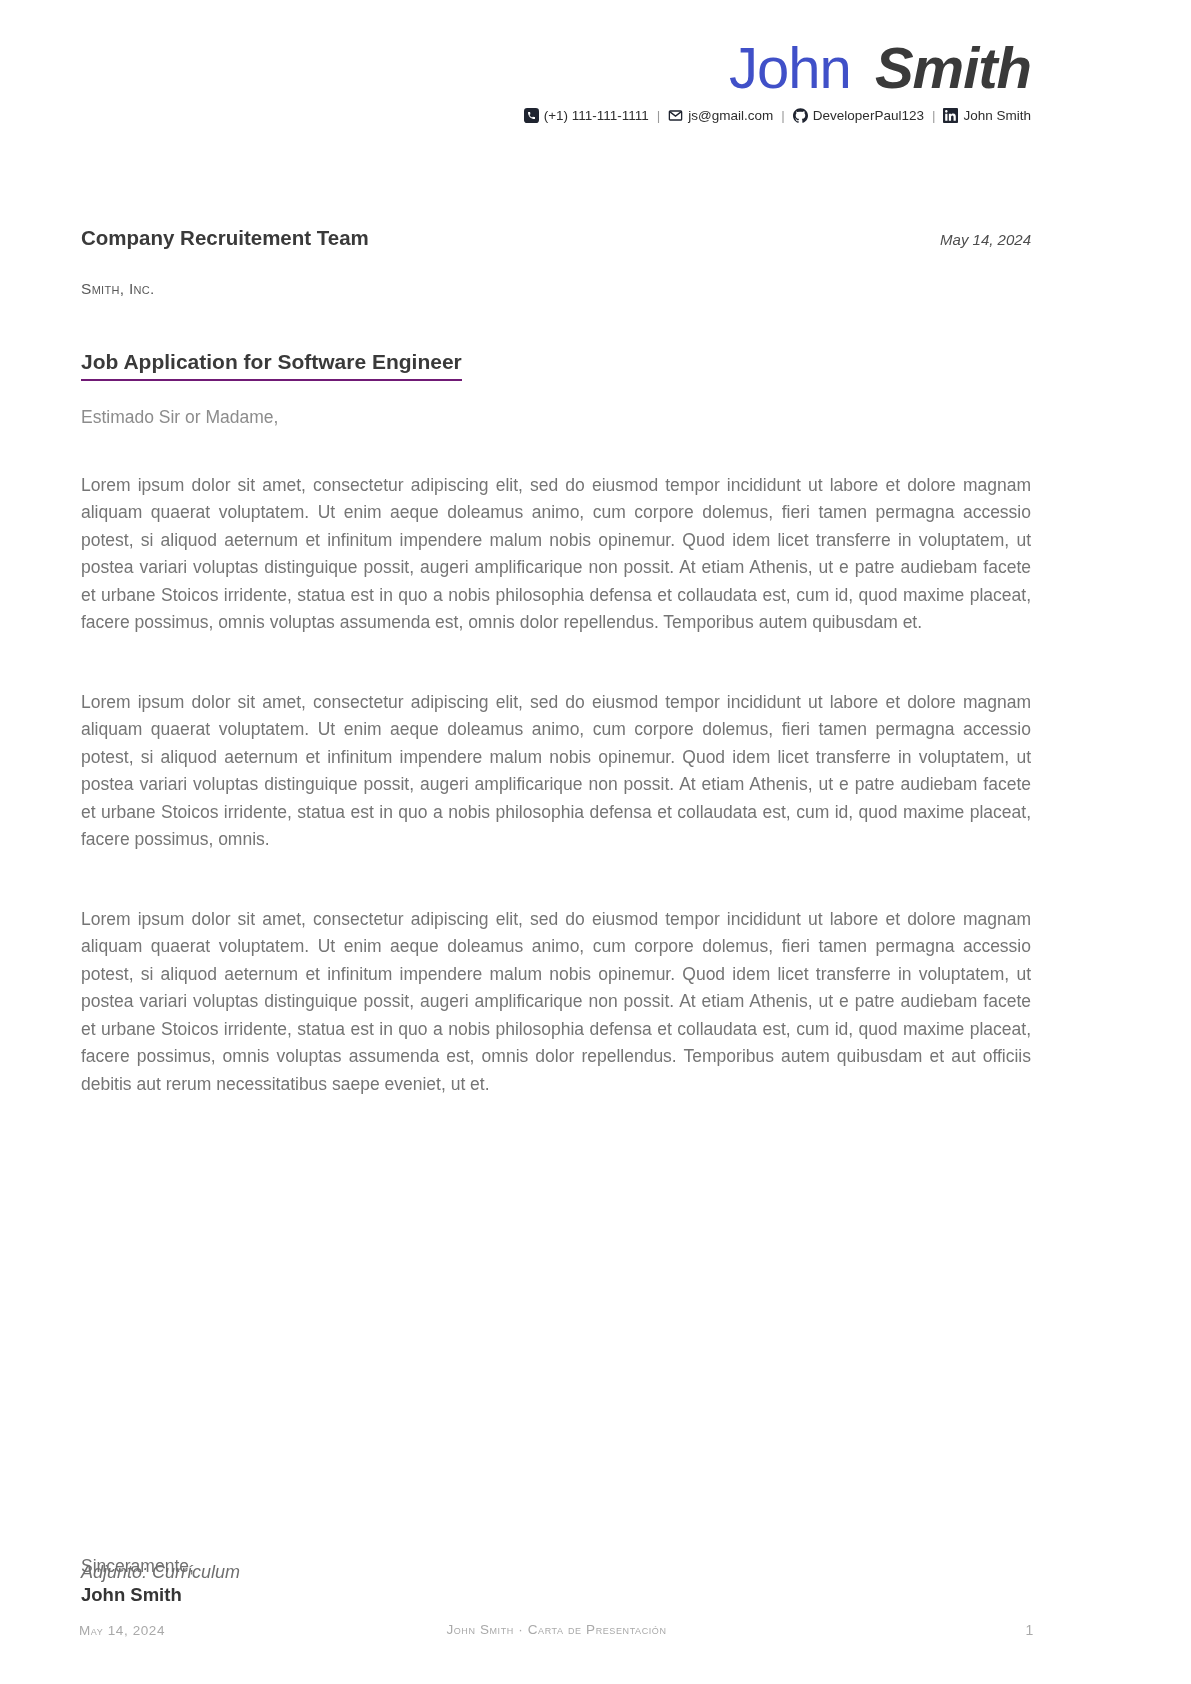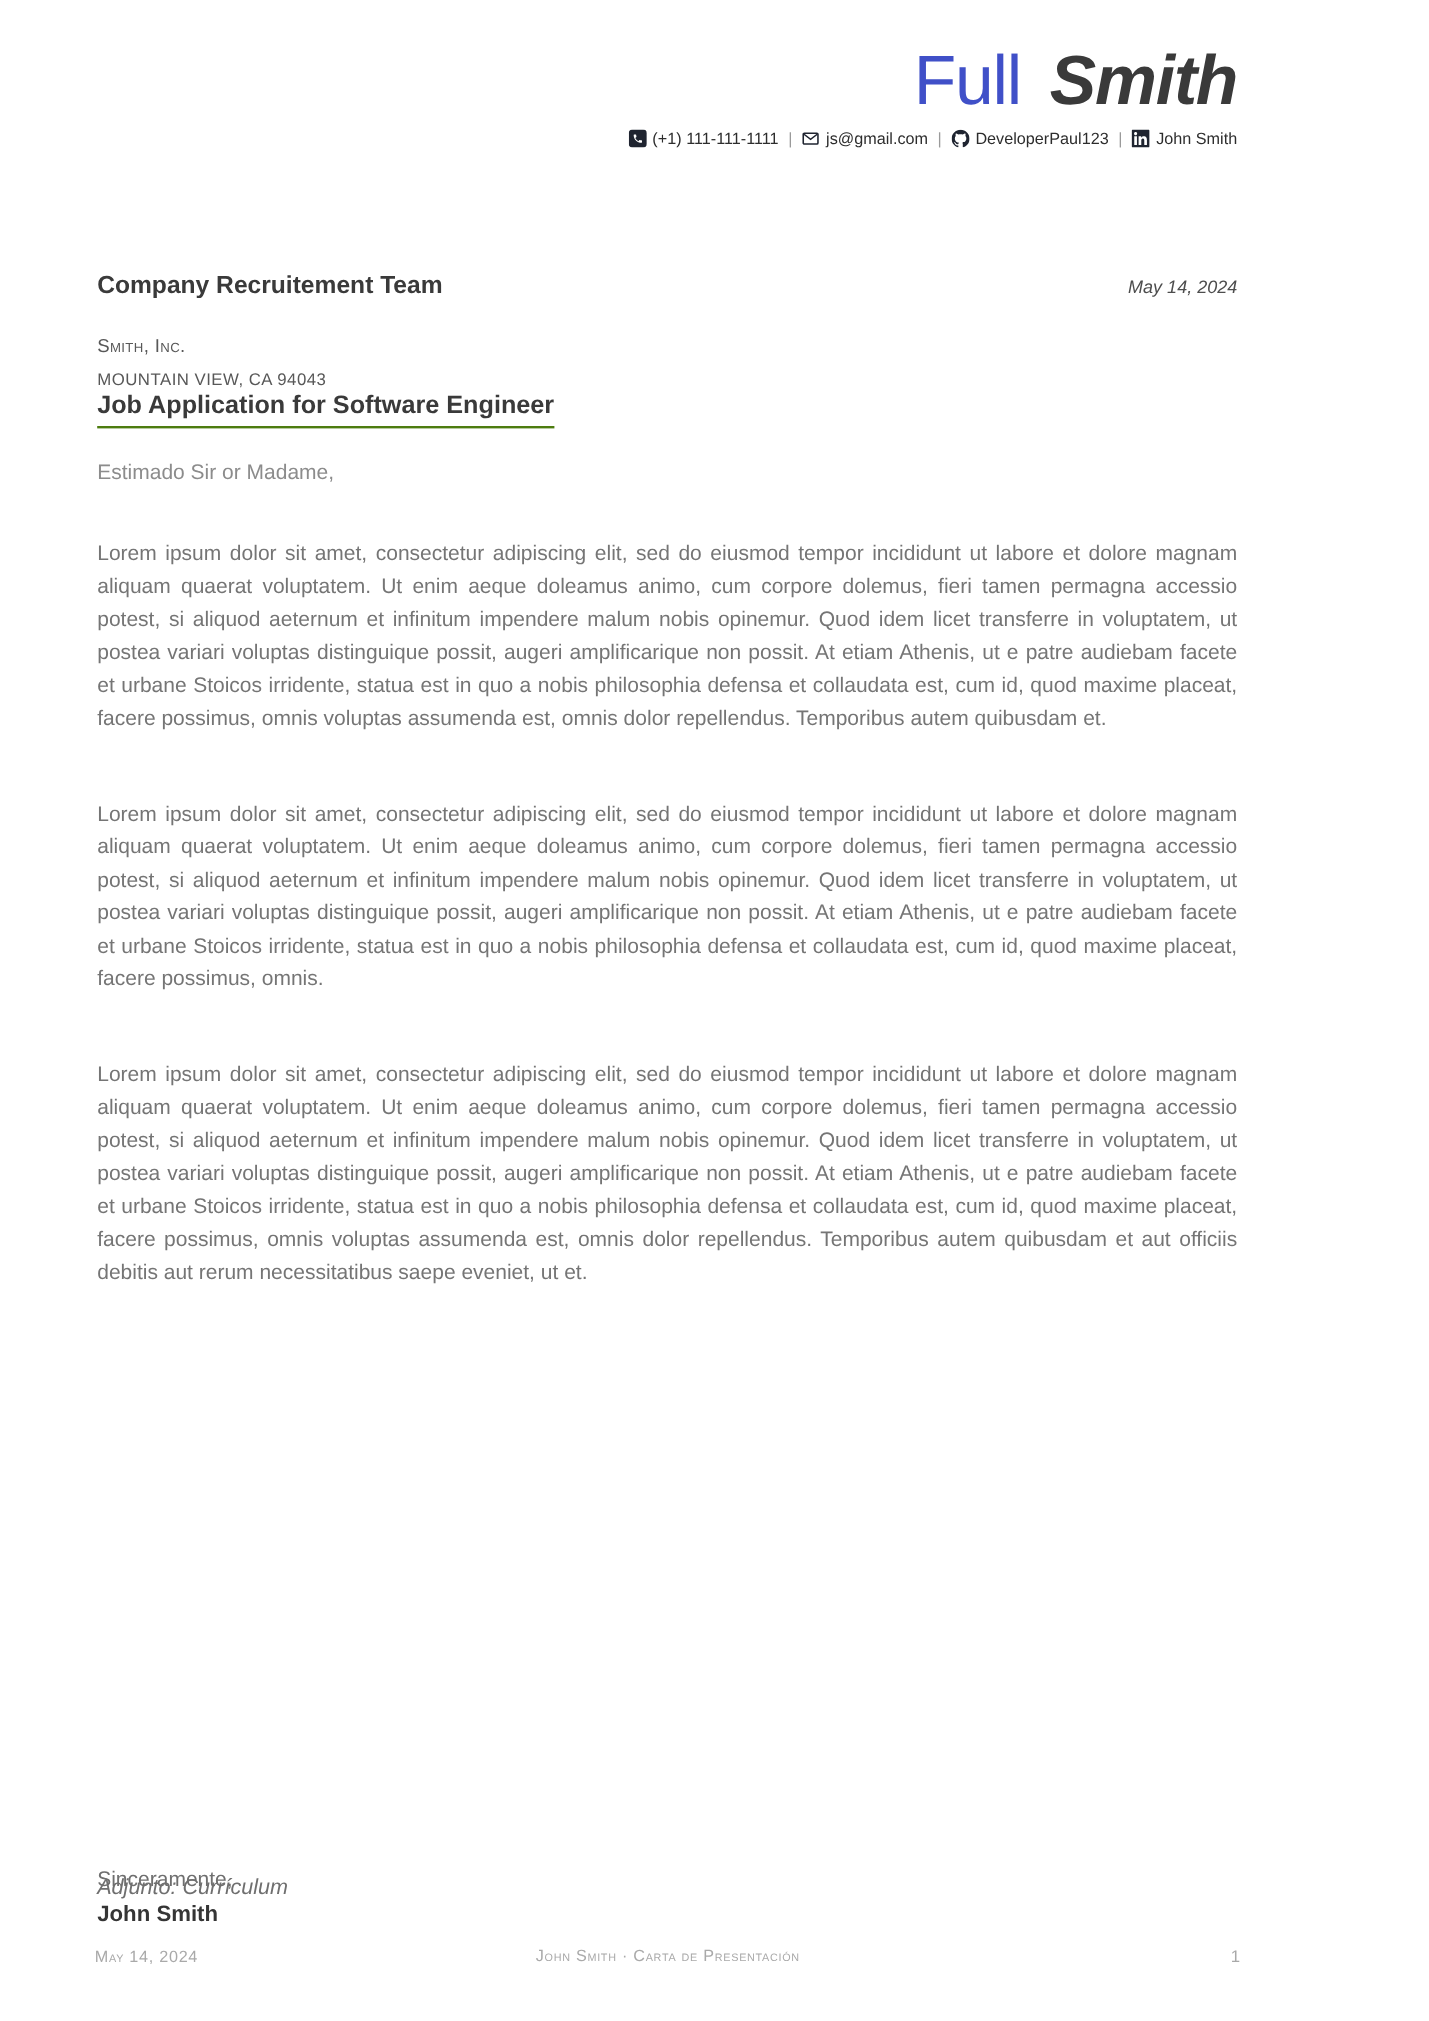--- a/index.html
+++ b/index.html
@@ -67,26 +67,27 @@
   .addr-line {
     margin-top: 9px;
     font-size: 14px;
     line-height: 19px;
     color: #585858;
     letter-spacing: 0.4px;
   }
 
   
   .subject {
+    margin-top: 52px;
     display: inline-block;
     font-size: 21px;
     font-weight: 700;
     color: #3a3a3a;
     padding-bottom: 5px;
-    border-bottom: 2px solid #4d7c0f;
+    border-bottom: 2px solid #701a75;
   }
   .salutation {
     margin-top: 26px;
     font-size: 17.5px;
     font-weight: 300;
     color: #8c8c8c;
   }
 
   
   .letter-body { margin-top: 44px; }
@@ -122,21 +123,21 @@
   .footer .center { position: absolute; left: 0; right: 0; text-align: center; }
   .footer .right-slot { font-variant: normal; font-size: 14px; }
 </style>
 </head>
 <body>
 
 <div class="page">
 
   <div class="header">
     <div class="name">
-      <span class="first">Full</span><span class="last">Smith</span>
+      <span class="first">John</span><span class="last">Smith</span>
     </div>
 
     <div class="contact-line">
       <span class="contact-item">
         <span class="icon">
           <svg viewBox="0 0 24 24">
               <rect x="0" y="0" width="24" height="24" rx="5" fill="currentColor"></rect>
               <g transform="translate(4.6,4.6) scale(0.62)">
                 <path fill="#ffffff" d="M6.62 10.79c1.44 2.83 3.76 5.14 6.59 6.59l2.2-2.2c.27-.27.67-.36 1.02-.24 1.12.37 2.33.57 3.57.57.55 0 1 .45 1 1V20c0 .55-.45 1-1 1-9.39 0-17-7.61-17-17 0-.55.45-1 1-1h3.5c.55 0 1 .45 1 1 0 1.25.2 2.45.57 3.57.11.35.03.74-.25 1.02l-2.2 2.2z"></path>
               </g>
@@ -173,21 +174,20 @@
         <span>John Smith</span>
       </span>
     </div>
   </div>
 
   <div class="recipient-row">
     <div class="recipient-title">Company Recruitement Team</div>
     <div class="letter-date">May 14, 2024</div>
   </div>
   <div class="company">Smith, Inc.</div>
-  <div class="addr-line">MOUNTAIN VIEW, CA 94043</div>
 
   <div>
     <span class="subject">Job Application for Software Engineer</span>
   </div>
   <div class="salutation">Estimado Sir or Madame,</div>
 
   <div class="letter-body">
     <p>Lorem ipsum dolor sit amet, consectetur adipiscing elit, sed do eiusmod tempor incididunt ut labore et dolore magnam aliquam quaerat voluptatem. Ut enim aeque doleamus animo, cum corpore dolemus, fieri tamen permagna accessio potest, si aliquod aeternum et infinitum impendere malum nobis opinemur. Quod idem licet transferre in voluptatem, ut postea variari voluptas distinguique possit, augeri amplificarique non possit. At etiam Athenis, ut e patre audiebam facete et urbane Stoicos irridente, statua est in quo a nobis philosophia defensa et collaudata est, cum id, quod maxime placeat, facere possimus, omnis voluptas assumenda est, omnis dolor repellendus. Temporibus autem quibusdam et.</p>
     <p>Lorem ipsum dolor sit amet, consectetur adipiscing elit, sed do eiusmod tempor incididunt ut labore et dolore magnam aliquam quaerat voluptatem. Ut enim aeque doleamus animo, cum corpore dolemus, fieri tamen permagna accessio potest, si aliquod aeternum et infinitum impendere malum nobis opinemur. Quod idem licet transferre in voluptatem, ut postea variari voluptas distinguique possit, augeri amplificarique non possit. At etiam Athenis, ut e patre audiebam facete et urbane Stoicos irridente, statua est in quo a nobis philosophia defensa et collaudata est, cum id, quod maxime placeat, facere possimus, omnis.</p>
     <p>Lorem ipsum dolor sit amet, consectetur adipiscing elit, sed do eiusmod tempor incididunt ut labore et dolore magnam aliquam quaerat voluptatem. Ut enim aeque doleamus animo, cum corpore dolemus, fieri tamen permagna accessio potest, si aliquod aeternum et infinitum impendere malum nobis opinemur. Quod idem licet transferre in voluptatem, ut postea variari voluptas distinguique possit, augeri amplificarique non possit. At etiam Athenis, ut e patre audiebam facete et urbane Stoicos irridente, statua est in quo a nobis philosophia defensa et collaudata est, cum id, quod maxime placeat, facere possimus, omnis voluptas assumenda est, omnis dolor repellendus. Temporibus autem quibusdam et aut officiis debitis aut rerum necessitatibus saepe eveniet, ut et.</p>

